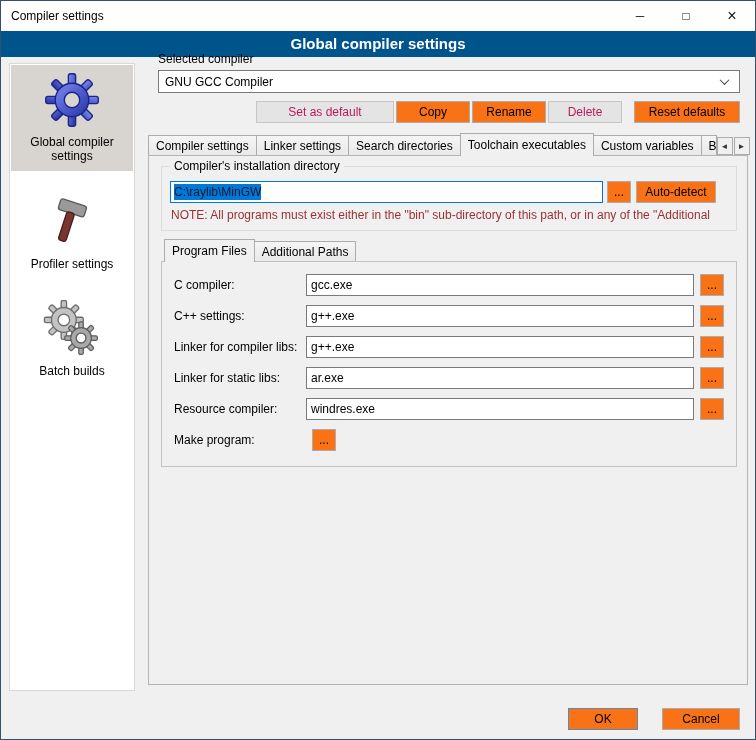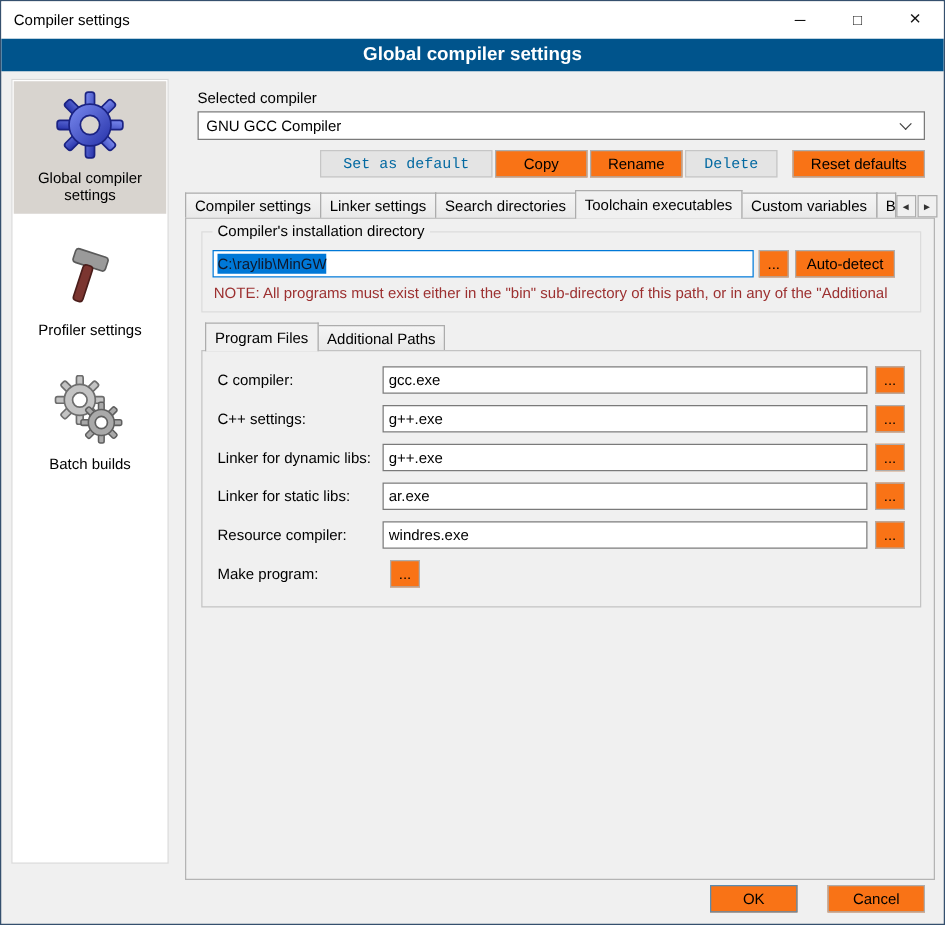--- a/index.html
+++ b/index.html
@@ -17,27 +17,27 @@
   .banner { position:absolute; top:30px; left:0; right:0; height:26px; background:#00548C; color:#fff; font-size:15px; font-weight:bold; text-align:center; line-height:26px; }
 
   
   .sidebar { position:absolute; left:8px; top:62px; width:126px; height:628px; background:#ffffff; border:1px solid #d9d9d9; padding-top:1px; }
   .side-item { display:flex; flex-direction:column; align-items:center; padding:5px 2px 7px; margin:0 1px 16px; text-align:center; }
   .side-item.selected { background:#d8d4cf; }
   .side-icon { width:60px; height:60px; display:flex; align-items:center; justify-content:center; }
   .side-label { font-size:12px; color:#000; line-height:1.2; margin-top:5px; }
 
   
-  .main { position:absolute; left:145px; top:64px; width:606px; }
+  .main { position:absolute; left:145px; top:45px; width:606px; }
   .section-label { margin:6px 12px 0; font-size:12px; line-height:14px; }
   .combo { margin:4px 12px 0; height:23px; border:1px solid #7a7a7a; background:#fff; display:flex; align-items:center; padding-left:6px; font-size:12px; }
   .chev { width:7px; height:7px; border-right:1.4px solid #404040; border-bottom:1.4px solid #404040; transform:rotate(45deg) translate(-1px,-1px); margin-left:auto; margin-right:11px; }
 
   .btn { display:inline-flex; align-items:center; justify-content:center; height:22px; background:#f97316; border:1px solid #adadad; font-size:12px; color:#000; white-space:nowrap; }
-  .btn.disabled { color:#0369a1; background:#e4e4e4; border-color:#c6c6c6;font-family:Liberation Mono, monospace; }
+  .btn.disabled { color:#be185d; background:#e4e4e4; border-color:#c6c6c6; }
   .btn-row { margin:8px 12px 0; display:flex; align-items:center; }
   .btn-setdefault { width:138px; margin-left:98px; }
   .btn-copy,.btn-rename,.btn-delete { width:74px; margin-left:2px; }
   .btn-reset { width:106px; margin-left:auto; }
 
   
   .tabstrip { margin:10px 0 0 2px; padding-right:4px; display:flex; align-items:flex-end; position:relative; z-index:2; }
   .tab { height:20px; line-height:20px; padding:0 7px; font-size:12px; border:1px solid #acacac; border-bottom:none; background:linear-gradient(#f5f5f5,#e9e9e9); margin-right:-1px; white-space:nowrap; }
   .tab.selected { height:23px; line-height:23px; background:#f0f0f0; margin-bottom:-1px; position:relative; z-index:3; }
   .tab.clipped { max-width:36px; overflow:hidden; }
@@ -195,21 +195,21 @@
             <span class="btn field-browse">...</span>
           </div>
 
           <div class="field-row">
             <span class="field-label">C++ settings:</span>
             <input class="field-input" value="g++.exe" style="">
             <span class="btn field-browse">...</span>
           </div>
 
           <div class="field-row">
-            <span class="field-label">Linker for dynamic libs:</span>
+            <span class="field-label">Linker for compiler libs:</span>
             <input class="field-input" value="g++.exe" style="">
             <span class="btn field-browse">...</span>
           </div>
 
           <div class="field-row">
             <span class="field-label">Linker for static libs:</span>
             <input class="field-input" value="ar.exe" style="">
             <span class="btn field-browse">...</span>
           </div>
 

